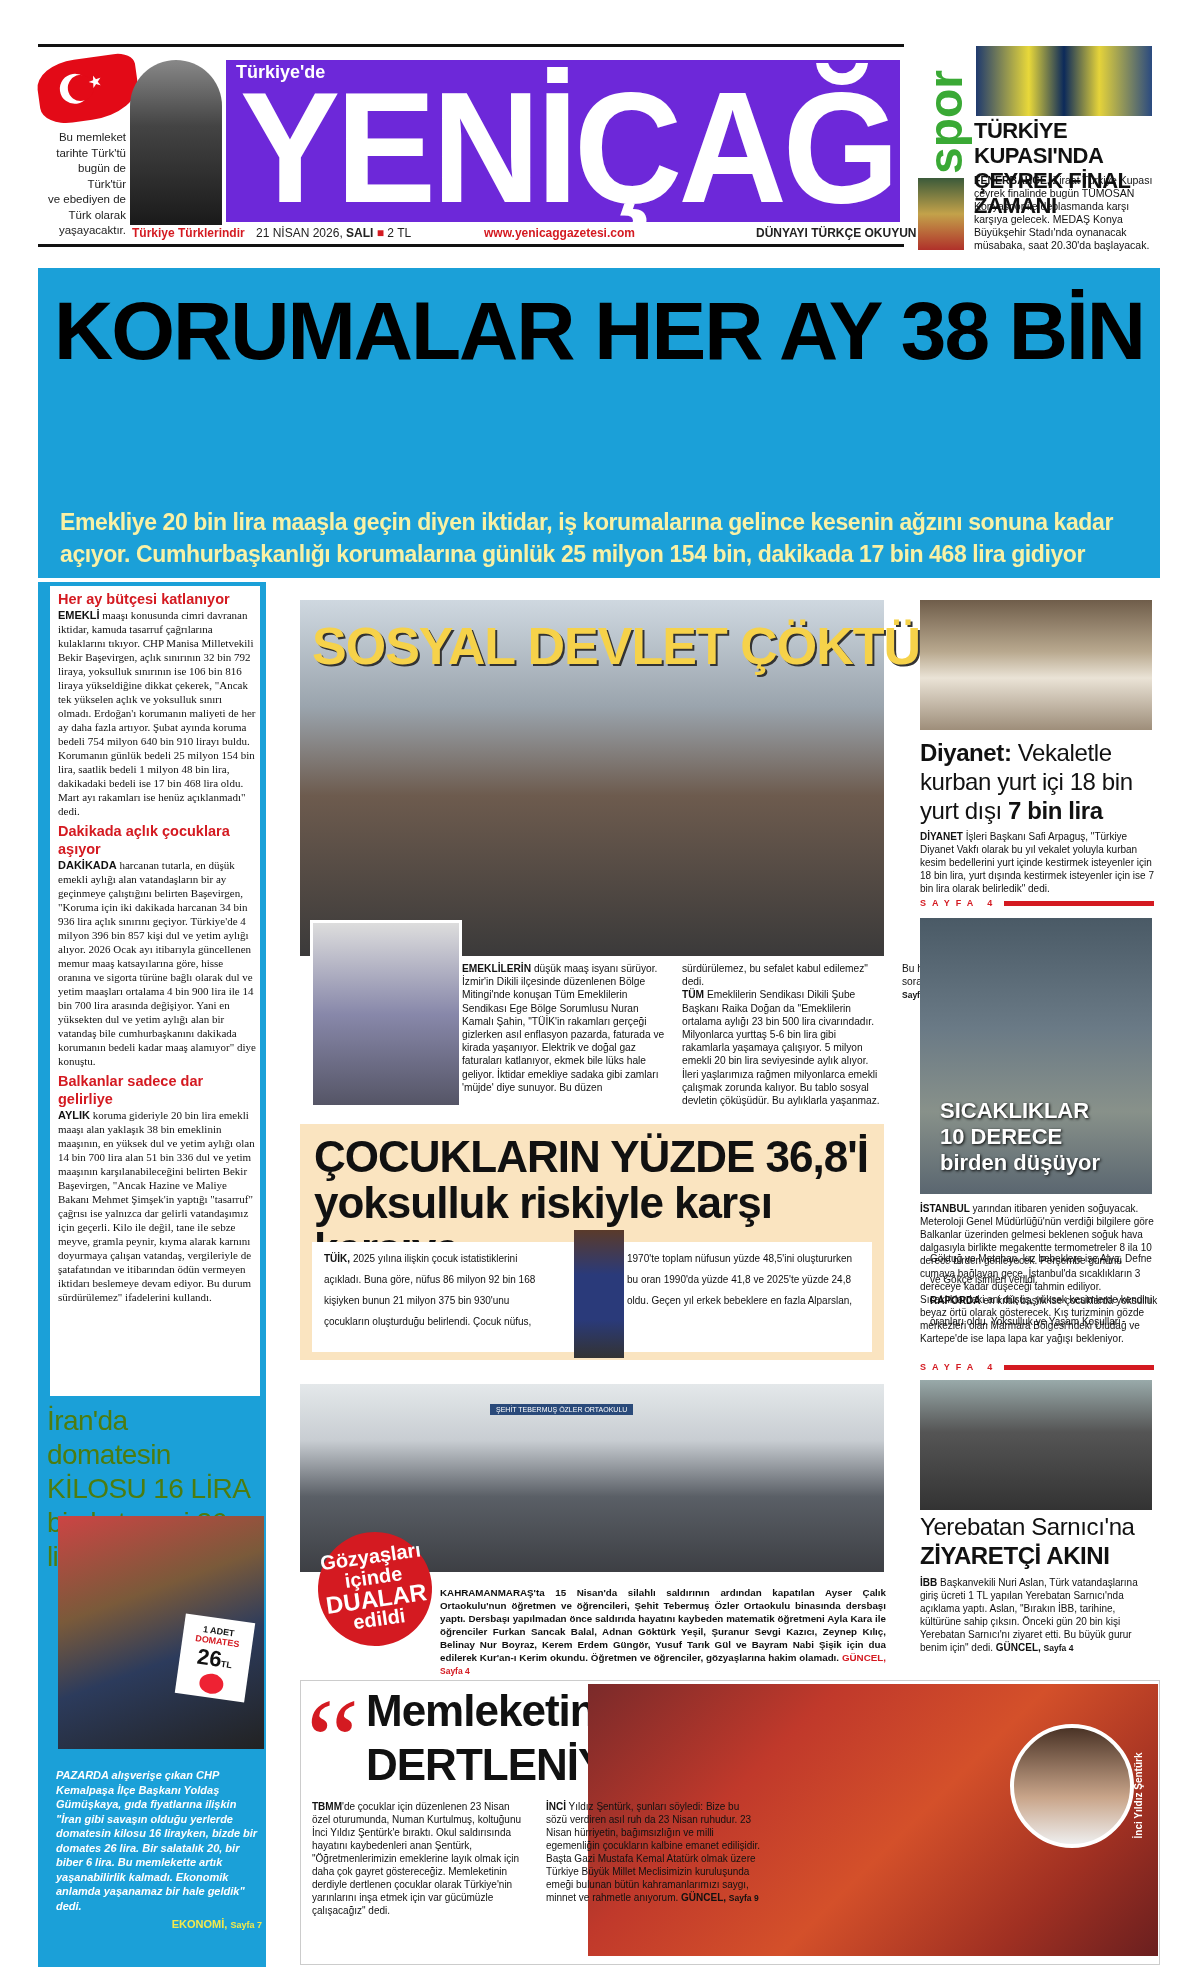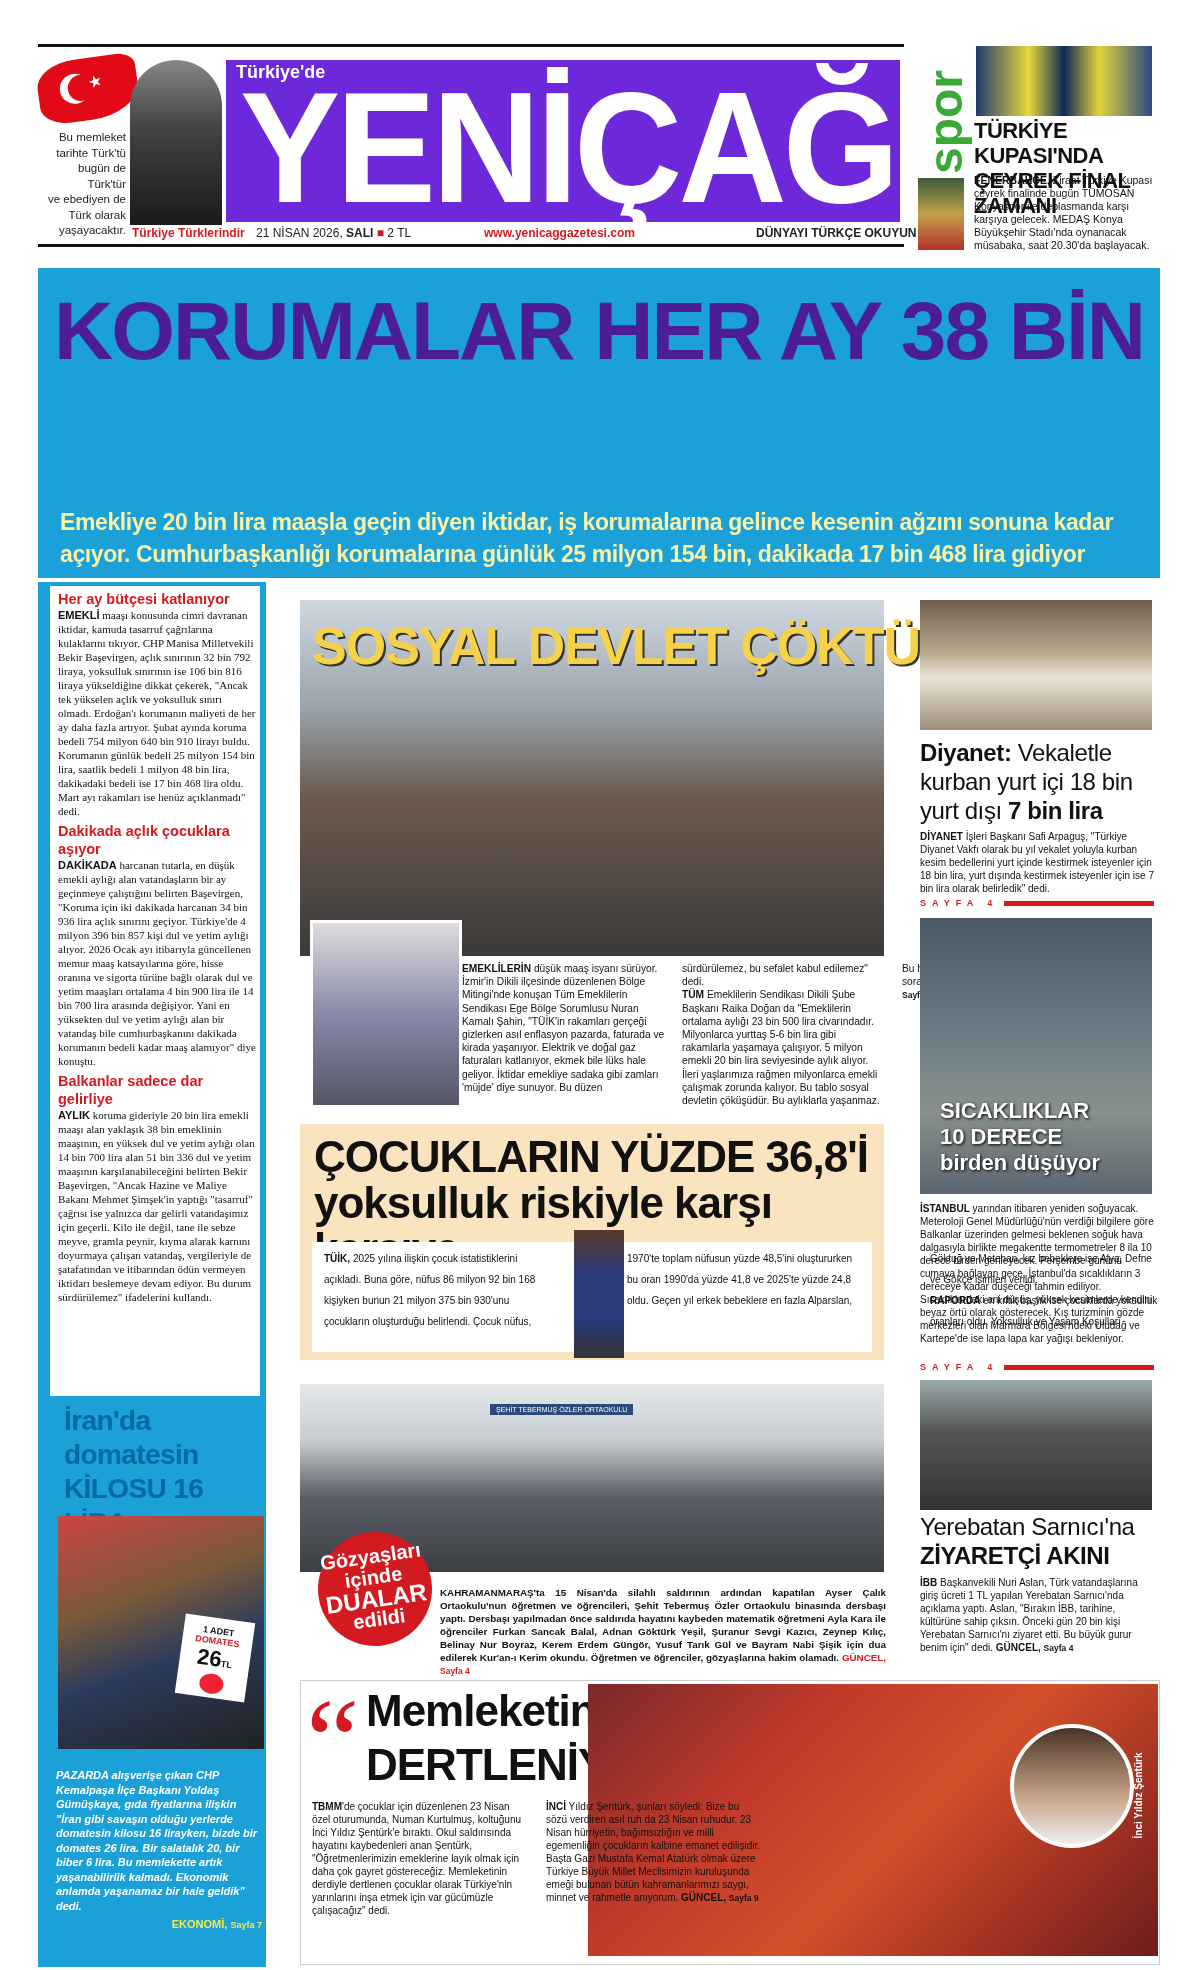--- a/index.html
+++ b/index.html
@@ -21,29 +21,29 @@
 .mast-line{top:226px;font-size:12px;color:#222}
 .red{color:#d41a21}
 
 .spor{left:918px;top:44px;color:#3aa935;font-weight:900;font-size:48px;transform-origin:left top;transform:rotate(-90deg) translate(-130px,0);}
 .spor-img{left:976px;top:46px;width:176px;height:70px;background:linear-gradient(90deg,#1f3a6e,#e8d83a 30%,#0c2a5a 50%,#e5d33a 70%,#2a4a80)}
 .cup-img{left:918px;top:178px;width:46px;height:72px;background:linear-gradient(180deg,#3b5a3a,#c3a24a 50%,#b0312a)}
 .spor-title{left:974px;top:118px;font-size:22px;font-weight:900;line-height:25px;letter-spacing:-0.5px}
 .spor-body{left:974px;top:174px;width:182px;font-size:10.5px;line-height:13px}
 
 .band{left:38px;top:268px;width:1122px;height:310px;background:#1ba0d8}
-.h1{position:absolute;left:0;width:100%;text-align:center;color:#4c1d95;font-weight:900;font-size:82px;line-height:86px;letter-spacing:-2px}
+.h1{position:absolute;left:0;width:100%;text-align:center;color:#000000;font-weight:900;font-size:82px;line-height:86px;letter-spacing:-2px}
 .sub{position:absolute;left:22px;right:18px;top:238px;color:#f9f1a5;font-weight:bold;font-size:23px;line-height:32px;letter-spacing:-0.4px}
 
 .lcol{left:38px;top:582px;width:228px;height:1385px;background:#1ba0d8}
 .lbox{left:50px;top:586px;width:210px;height:810px;background:#fff}
 .sh{font-weight:bold;color:#d41a21;font-size:14.5px;line-height:18px}
 .txt{font-size:10.2px;line-height:13.4px}
 .serif.txt{font-size:11px;line-height:14px}
-.iran-h{left:64px;top:1404px;width:204px;color:#0369a1;font-weight:700;font-size:28px;line-height:34px;letter-spacing:-0.6px}
+.iran-h{left:47px;top:1404px;width:204px;color:#4d7c0f;font-weight:400;font-size:28px;line-height:34px;letter-spacing:-0.6px}
 .iran-img{left:58px;top:1516px;width:206px;height:233px;background:linear-gradient(160deg,#c44,#7a5a3a 35%,#2c3b5c 60%,#222)}
 .tomato-sign{left:180px;top:1618px;width:70px;height:80px;background:#fff;transform:rotate(8deg);font-size:9px;text-align:center;padding-top:8px}
 .iran-txt{left:56px;top:1768px;width:206px;color:#fff;font-style:italic;font-weight:bold;font-size:11px;line-height:14.5px}
 
 .sos-img{left:300px;top:600px;width:584px;height:356px;background:linear-gradient(180deg,#cfd8e0 0%,#9aa4ad 30%,#6d5b4e 55%,#3b3a3a 100%)}
 .sos-title{left:312px;top:616px;color:#f6d24a;font-weight:900;font-size:52px;letter-spacing:-1px;text-shadow:2px 2px 0 #333}
 .sos-inset{left:310px;top:920px;width:152px;height:188px;background:linear-gradient(180deg,#ddd,#88a 50%,#556);border:3px solid #fff}
 .cocuk{left:300px;top:1124px;width:584px;height:236px;background:#fae4c0}
 .cocuk-h1{position:absolute;left:14px;top:10px;font-weight:900;font-size:44px;line-height:46px;letter-spacing:-1px}
 .cocuk-box{position:absolute;left:12px;top:118px;width:560px;height:110px;background:#fff}

